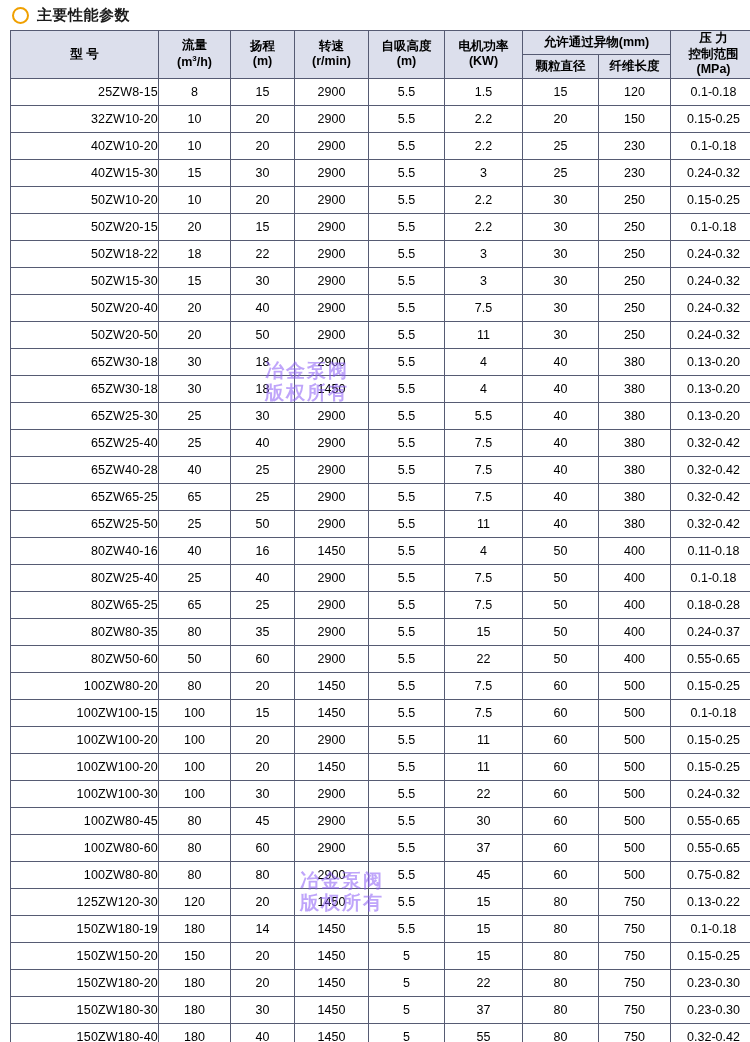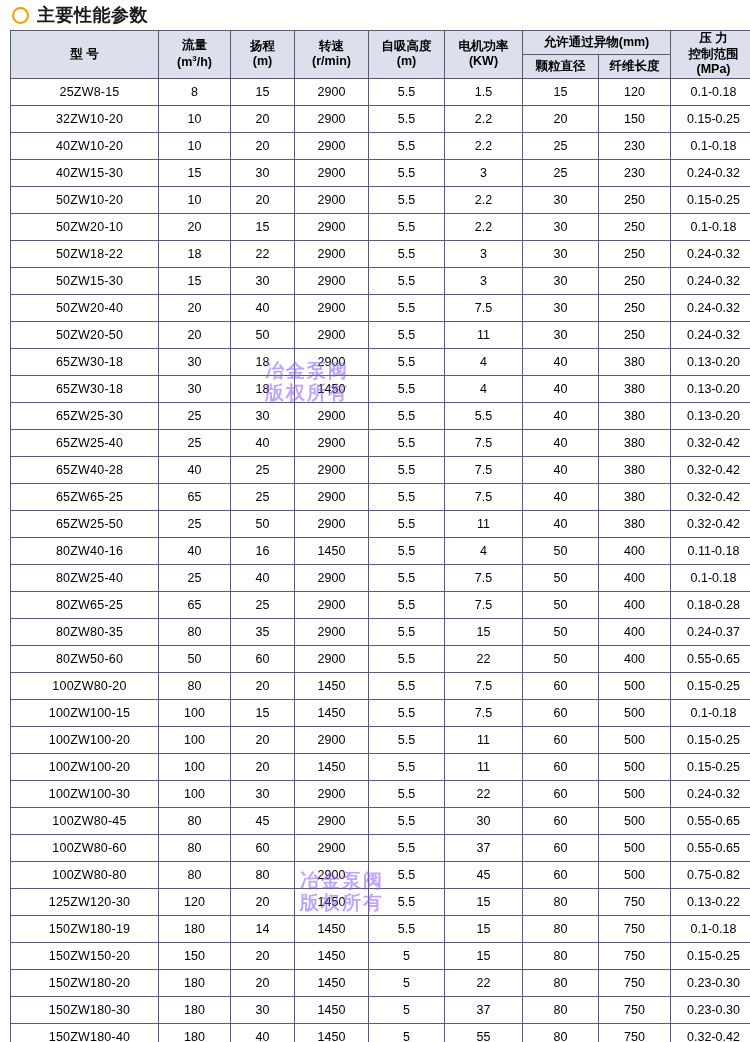--- a/index.html
+++ b/index.html
@@ -42,21 +42,21 @@
     content: "";
     position: absolute;
     left: 1px;
     top: 1px;
     width: 7px;
     height: 7px;
     border-radius: 50%;
     background: #fff;
   }
   .title-text {
-    font-size: 18px;
+    font-size: 15px;
     font-weight: bold;
     letter-spacing: 0.5px;
     color: #1a1a1a;
   }
 
   
   .tbl-wrap {
     padding: 0 10px 0 10px;
     position: relative;
   }
@@ -90,21 +90,21 @@
 
   .unit-line { display: block; font-weight: bold; }
   sup { font-size: 8px; vertical-align: super; }
 
   tbody td {
     height: 26px;
     font-size: 12.5px;
     background: #ffffff;
   }
   tbody td.model {
-    text-align: center;
+    text-align: right;
     padding-left: 10px;
     letter-spacing: 0.2px;
   }
 
   
   .wm {
     position: absolute;
     color: #8b5cf6;
     opacity: 0.55;
     font-size: 19px;
@@ -224,21 +224,21 @@
             <td>10</td>
             <td>20</td>
             <td>2900</td>
             <td>5.5</td>
             <td>2.2</td>
             <td>30</td>
             <td>250</td>
             <td>0.15-0.25</td>
           </tr>
           <tr>
-            <td class="model">50ZW20-10</td>
+            <td class="model">50ZW20-15</td>
             <td>20</td>
             <td>15</td>
             <td>2900</td>
             <td>5.5</td>
             <td>2.2</td>
             <td>30</td>
             <td>250</td>
             <td>0.1-0.18</td>
           </tr>
           <tr>

